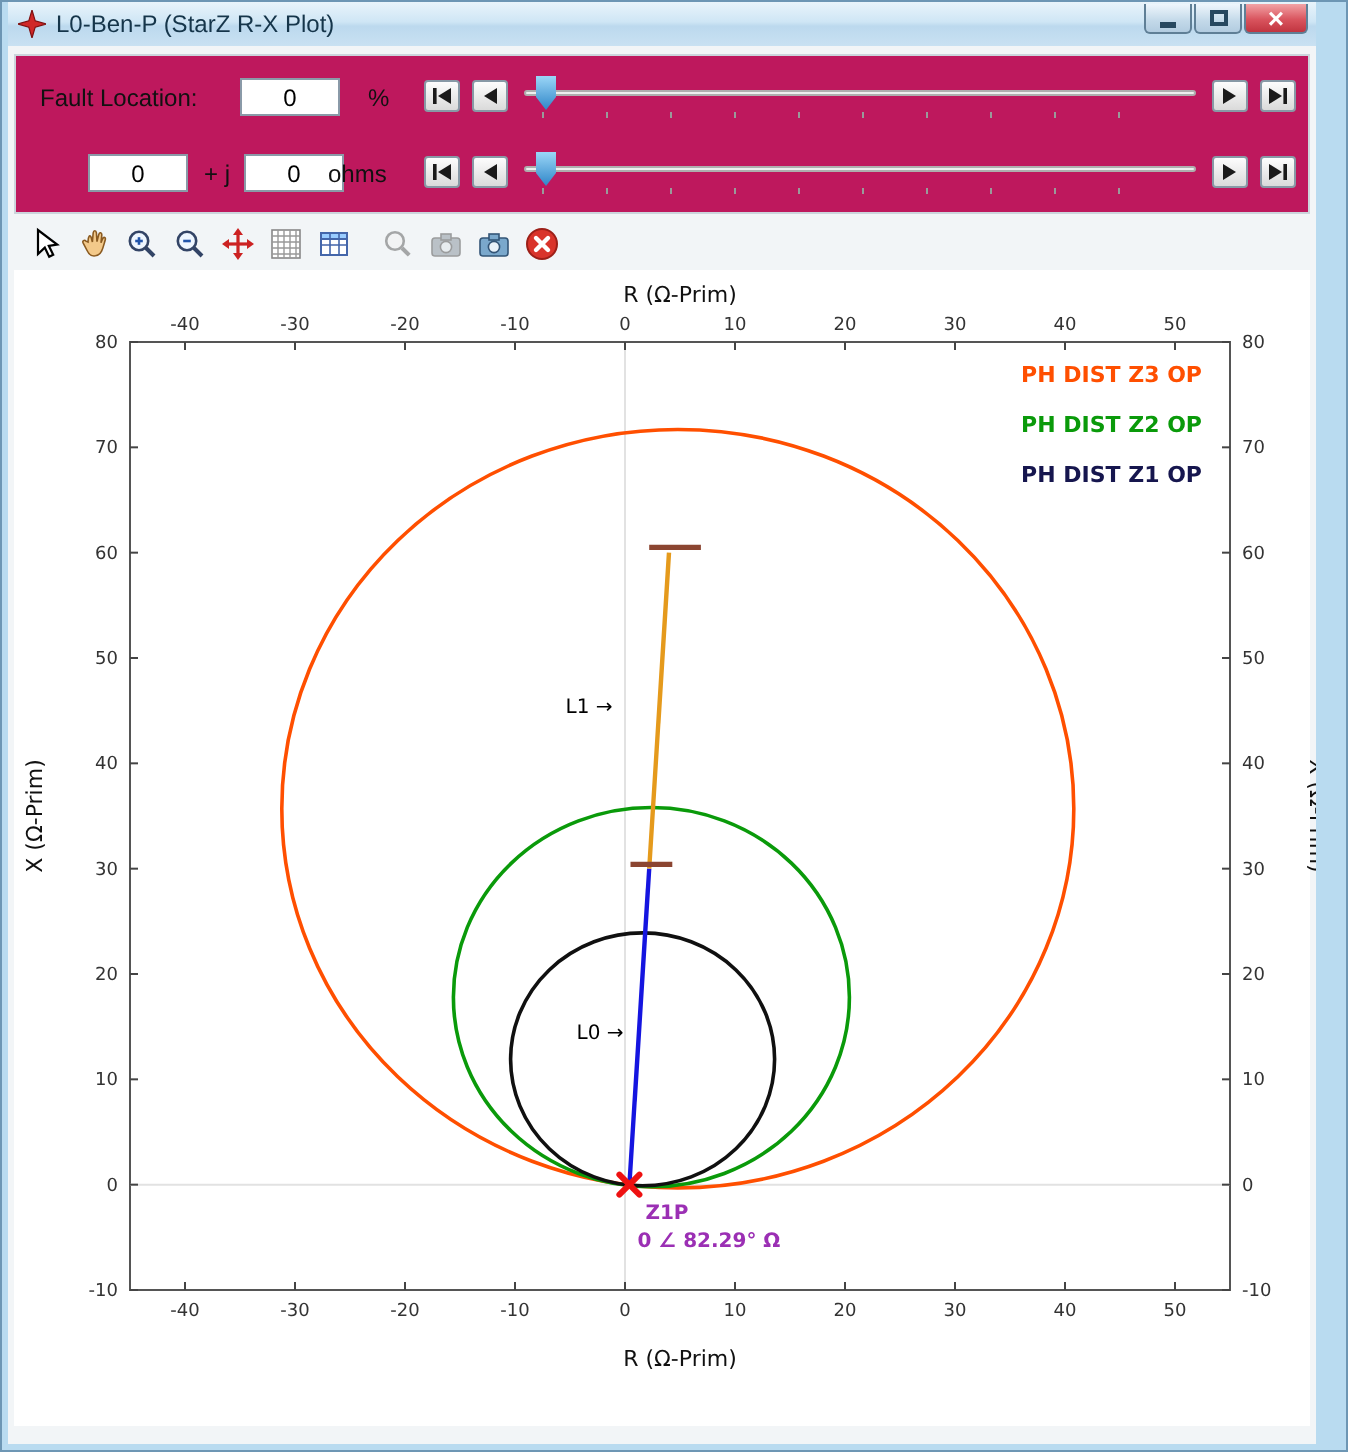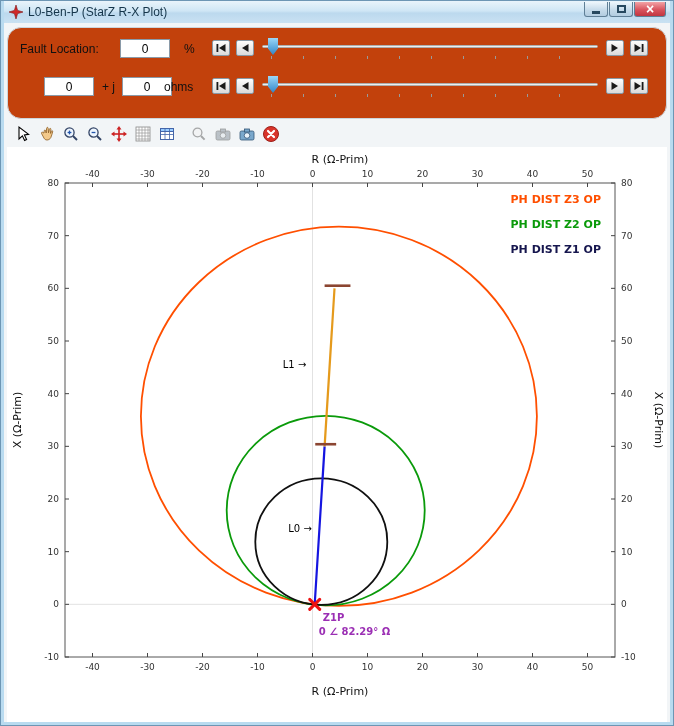--- a/index.html
+++ b/index.html
@@ -3,21 +3,21 @@
 <meta charset="utf-8">
 <style>
   html,body{margin:0;padding:0;background:#ffffff;}
   *{box-sizing:border-box;}
   body{font-family:"Liberation Sans",sans-serif;}
 
   .window{
     width:674px;height:726px;
     border:1px solid #6d96b4;
     background:#b9dbf0;
-    padding:0 3px 3px 3px;
+    padding:0 15px 3px 3px;
     position:relative;
   }
   .titlebar{
     height:22px;
     display:flex;align-items:center;
     padding-left:5px;
     background:linear-gradient(#e9f4fb 0%,#cfe6f5 45%,#bcd9ee 55%,#c9e1f2 100%);
     position:relative;
   }
   .titlebar .app-icon{width:14px;height:14px;margin-right:5px;flex:0 0 auto;}
@@ -32,22 +32,22 @@
   .wbtn.close{width:32px;background:linear-gradient(#f2a3a6,#d9545e 55%,#c13540);}
   .glyph-min{width:8px;height:3px;background:#27485f;margin-top:7px;}
   .glyph-max{width:9px;height:8px;border:2px solid #27485f;background:transparent;}
   .glyph-close{color:#fff;font-size:14px;font-weight:bold;line-height:13px;}
 
   .client{
     height:699px;background:#f2f5f7;overflow:hidden;
   }
 
   .panel{
-    margin:4px 3px 2px 3px;height:92px;background:#c2410c;
-    border:1px solid #ccd5dc;border-radius:14px;position:relative;
+    margin:4px 3px 2px 3px;height:80px;background:#be185d;
+    border:1px solid #ccd5dc;border-radius:0;position:relative;
   }
   .lbl{position:absolute;font-size:12px;color:#111;}
   .val{
     position:absolute;width:50px;height:19px;font-size:12px;text-align:center;
     border:1px solid #8a9aa8;background:#fff;padding:0 2px;
     font-family:"Liberation Sans",sans-serif;
   }
   .tbtn{
     position:absolute;width:18px;height:16px;padding:0;
     background:linear-gradient(#fdfdfd,#dadada);

